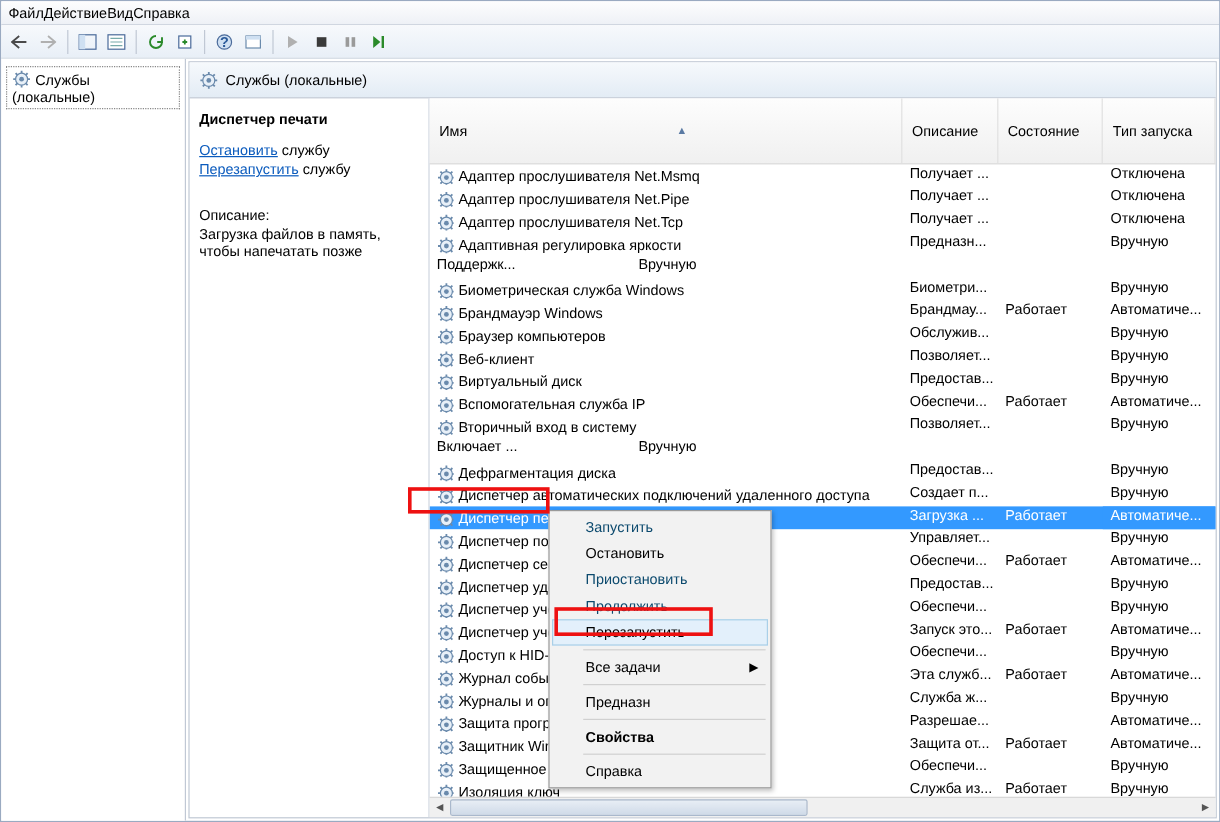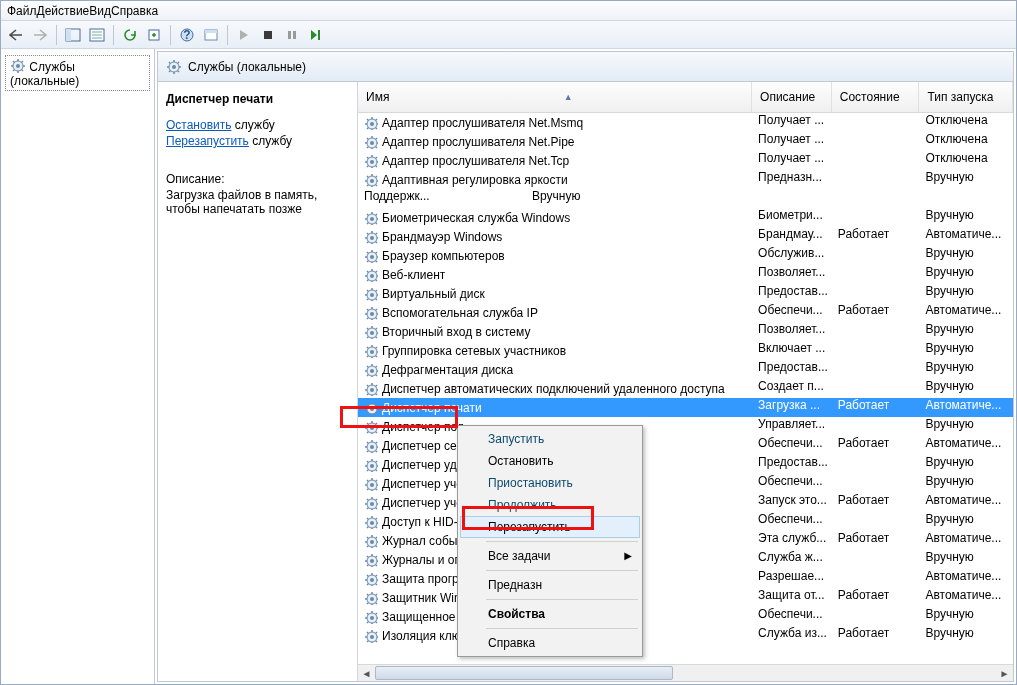--- a/index.html
+++ b/index.html
@@ -24,21 +24,21 @@
   .content { flex: 1; display: flex; min-height: 0; }
   .detail-pane { width: 200px; border-right: 1px solid #d0d6e0; padding: 10px 8px; }
   .detail-pane h3 { font-weight: bold; font-size: 12px; margin-bottom: 12px; }
   .detail-pane a { color: #0b5bbd; text-decoration: underline; display: inline; }
   .detail-pane .actions div { margin-bottom: 2px; }
   .detail-pane .desc-label { margin-top: 24px; }
   .detail-pane .desc { margin-top: 2px; }
 
   .list-pane { flex: 1; display: flex; flex-direction: column; min-width: 0; min-height: 0; }
   .list-header { display: flex; background: linear-gradient(#fdfdfd,#f0f0f0); border-bottom: 1px solid #d8d8d8; flex-shrink:0; }
-  .list-header .col { padding: 8px 8px; border-right: 1px solid #e0e0e0; white-space: nowrap; overflow:hidden; }
+  .list-header .col { padding: 20px 8px; border-right: 1px solid #e0e0e0; white-space: nowrap; overflow:hidden; }
   .col-name { width: 396px; display:flex; align-items:center; gap:4px; }
   .col-desc { width: 80px; }
   .col-state { width: 88px; }
   .col-start { width: 94px; }
   .sort-arrow { flex:1; text-align:center; color:#5a7aa3; font-size:9px; }
 
   .list-body { flex: 1; overflow: hidden; position: relative; }
   .row { display: flex; height: 19px; }
   .row .cell { padding: 0 6px; white-space: nowrap; overflow: hidden; text-overflow: clip; }
   .row .cell-name { width: 396px; display: flex; align-items: center; gap: 4px; }
@@ -332,26 +332,20 @@
                 <svg class="gear-svg" width="14" height="14">
                   <use href="#i-gear"></use>
                 </svg>
                 <span>Вторичный вход в систему</span>
               </div>
               <div class="cell cell-desc">Позволяет...</div>
               <div class="cell cell-state"></div>
               <div class="cell cell-start">Вручную</div>
             </div>
             <div class="row">
-              <div class="cell cell-name">
-                <svg class="gear-svg" width="14" height="14">
-                  <use href="#i-gear"></use>
-                </svg>
-                <span>Группировка сетевых участников</span>
-              </div>
               <div class="cell cell-desc">Включает ...</div>
               <div class="cell cell-state"></div>
               <div class="cell cell-start">Вручную</div>
             </div>
             <div class="row">
               <div class="cell cell-name">
                 <svg class="gear-svg" width="14" height="14">
                   <use href="#i-gear"></use>
                 </svg>
                 <span>Дефрагментация диска</span>

